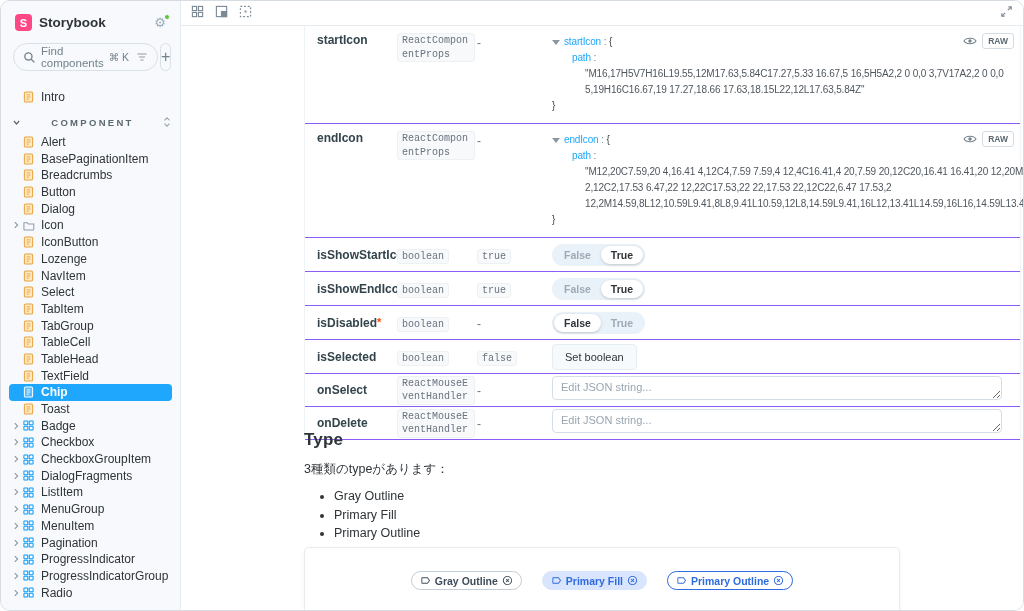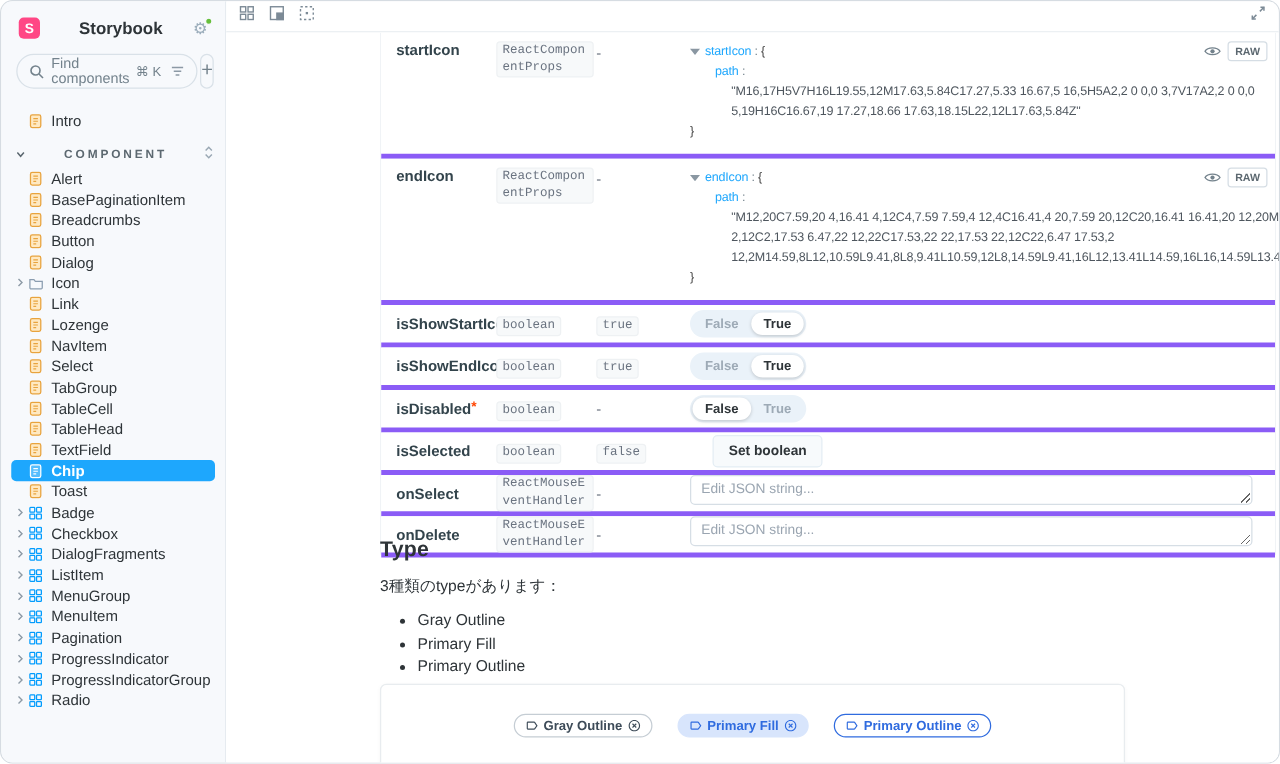--- a/index.html
+++ b/index.html
@@ -6,21 +6,21 @@
   body { background:#fff; font-family:"Liberation Sans", sans-serif; }
   .window{ width:1024px; height:611px; border:1px solid #D6DCE2; border-radius:10px;
     overflow:hidden; display:flex; background:#fff; }
 
   
   .sidebar{ width:180px; min-width:180px; background:#F7F9FC; border-right:1px solid #E6EBF0;
     display:flex; flex-direction:column; overflow:hidden; }
   .brand-row{ display:flex; align-items:center; padding:13px 14px 9px 14px; }
   .logo{ width:17px; height:17px; background:#FF4785; border-radius:4px; color:#fff;
     font-weight:bold; font-size:11px; display:flex; align-items:center; justify-content:center; }
-  .brand-title{ font-weight:800; font-size:13.5px; color:#2E3438; margin-left:7px; flex:1;text-align:center; }
+  .brand-title{ font-weight:800; font-size:13.5px; color:#2E3438; margin-left:7px; flex:1; }
   .gear{ position:relative; color:#9BADBB; font-size:13px; line-height:13px; cursor:pointer; }
   .gear-dot{ position:absolute; top:-2px; right:-4px; width:6px; height:6px; background:#66BF3C;
     border-radius:50%; border:1px solid #F7F9FC; }
   .search-row{ display:flex; gap:2px; padding:3px 12px 8px 12px; align-items:center; }
   .search-box{ flex:1; height:28px; border:1px solid #D9E1E8; border-radius:14px; display:flex;
     align-items:center; padding:0 9px; gap:5px; }
   .search-text{ flex:1; color:#73828C; font-size:11.5px; }
   .kbd{ color:#73828C; font-size:10.5px; white-space:nowrap; margin-right:2px; }
   .add-btn{ width:28px; height:28px; border:1px solid #D9E1E8; border-radius:8px; color:#73828C;
     font-size:16px; display:flex; align-items:center; justify-content:center; background:#F7F9FC; }
@@ -40,21 +40,21 @@
   .main{ flex:1; display:flex; flex-direction:column; background:#fff; min-width:0; }
   .canvas-toolbar{ height:25px; min-height:25px; border-bottom:1px solid #E6EBF0; display:flex;
     align-items:center; padding:0 10px; gap:11px; }
   .tb-spacer{ flex:1; }
   .docs{ flex:1; position:relative; overflow:hidden; background:#fff; }
 
   
   .args-table{ position:absolute; left:123px; right:2px; top:0;
     border-left:1px solid #F0F3F6; border-right:1px solid #F0F3F6; border-radius:0 0 4px 4px; }
   .arg-row{ position:relative; display:grid; grid-template-columns:80px 80px 75px 1fr;
-    border-bottom:4px solid #8b5cf6; padding:0 12px; background:#fff; }
+    border-bottom:1px solid #8b5cf6; padding:0 12px; background:#fff; }
   .arg-row.top{ padding-top:7px; padding-bottom:9px; }
   .arg-row.mid{ height:34px; align-items:center; }
   .arg-row.short{ height:33px; align-items:center; }
   .cell-name{ font-size:12px; font-weight:700; color:#33444C; }
   .req{ color:#FF4400; font-size:11px; vertical-align:top; }
   .type-badge, .def-badge{ display:inline-block; background:#F7F9FA; border:1px solid #EEF1F3;
     color:#6A7380; font-family:"Liberation Mono","DejaVu Sans Mono",monospace; font-size:10px;
     line-height:1.35; padding:0 4px; border-radius:3px; }
   .type-badge{ max-width:78px; word-break:break-all; }
   .dash{ color:#6A7380; font-size:12px; }
@@ -67,23 +67,23 @@
   .json-brace{ color:#444; }
   .ind1{ padding-left:20px; }
   .ind2{ padding-left:33px; color:#4E565E; }
   .raw-wrap{ position:absolute; top:7px; right:6px; display:flex; align-items:center; gap:5px; }
   .raw-chip{ font-size:8.5px; font-weight:700; color:#5C6870; border:1px solid #D5DDE4;
     border-radius:3px; padding:2px 5px; background:#fff; cursor:pointer; }
   .toggle{ display:inline-flex; background:#EAF2F9; border-radius:12px; padding:2px; }
   .toggle .opt{ min-width:40px; text-align:center; font-size:10.5px; font-weight:700; padding:3px 10px;
     border-radius:10px; color:#9DAAB6; cursor:pointer; }
   .toggle .opt.active{ background:#fff; color:#2E3438; box-shadow:0 1px 3px rgba(0,0,0,0.18); }
-  .ctl-btn{ display:inline-block; padding:6px 12px; font-size:11px; font-weight:700; color:#2E3438;
+  .ctl-btn{ display:inline-block; padding:6px 12px; font-size:11px; font-weight:400; color:#2E3438;
     background:#F7FAFC; border:1px solid #E3EDF4; border-radius:4px; cursor:pointer;
-    font-family:"Liberation Sans",sans-serif;margin-left:18px; }
+    font-family:"Liberation Sans",sans-serif; }
   .ctl-textarea{ width:calc(100% - 6px); height:24px; border:1px solid #D6DEE5; border-radius:4px;
     font-size:11px; padding:4px 8px; color:#444; font-family:"Liberation Sans",sans-serif;
     resize:vertical; }
   .ctl-textarea::placeholder{ color:#9AA5B1; }
 
   
   .section-type{ position:absolute; left:123px; top:404px; }
   .section-type h2{ font-size:17px; font-weight:800; color:#2E3438; letter-spacing:.2px; }
   .section-type p{ margin-top:11px; font-size:12.5px; color:#2E3438; }
   .section-type ul{ margin-top:11px; padding-left:30px; }
@@ -235,21 +235,21 @@
           <div class="sb-item">
             <span class="chev"></span>
     <span class="ic">
               <svg width="11" height="12" viewBox="0 0 12 13">
                 <rect x="1.5" y="1" width="9" height="11" rx="1.5" fill="#FFE9C2" stroke="#E8A33D" stroke-width="1.1"></rect>
                 <line x1="4" y1="4.2" x2="8" y2="4.2" stroke="#E8A33D" stroke-width="1"></line>
                 <line x1="4" y1="6.5" x2="8" y2="6.5" stroke="#E8A33D" stroke-width="1"></line>
                 <line x1="4" y1="8.8" x2="6.5" y2="8.8" stroke="#E8A33D" stroke-width="1"></line>
               </svg>
             </span>
-    <span>Link</span>
+    <span>IconButton</span>
           </div>
           <div class="sb-item">
             <span class="chev"></span>
     <span class="ic">
               <svg width="11" height="12" viewBox="0 0 12 13">
                 <rect x="1.5" y="1" width="9" height="11" rx="1.5" fill="#FFE9C2" stroke="#E8A33D" stroke-width="1.1"></rect>
                 <line x1="4" y1="4.2" x2="8" y2="4.2" stroke="#E8A33D" stroke-width="1"></line>
                 <line x1="4" y1="6.5" x2="8" y2="6.5" stroke="#E8A33D" stroke-width="1"></line>
                 <line x1="4" y1="8.8" x2="6.5" y2="8.8" stroke="#E8A33D" stroke-width="1"></line>
               </svg>
@@ -272,20 +272,32 @@
             <span class="chev"></span>
     <span class="ic">
               <svg width="11" height="12" viewBox="0 0 12 13">
                 <rect x="1.5" y="1" width="9" height="11" rx="1.5" fill="#FFE9C2" stroke="#E8A33D" stroke-width="1.1"></rect>
                 <line x1="4" y1="4.2" x2="8" y2="4.2" stroke="#E8A33D" stroke-width="1"></line>
                 <line x1="4" y1="6.5" x2="8" y2="6.5" stroke="#E8A33D" stroke-width="1"></line>
                 <line x1="4" y1="8.8" x2="6.5" y2="8.8" stroke="#E8A33D" stroke-width="1"></line>
               </svg>
             </span>
     <span>Select</span>
+          </div>
+          <div class="sb-item">
+            <span class="chev"></span>
+    <span class="ic">
+              <svg width="11" height="12" viewBox="0 0 12 13">
+                <rect x="1.5" y="1" width="9" height="11" rx="1.5" fill="#FFE9C2" stroke="#E8A33D" stroke-width="1.1"></rect>
+                <line x1="4" y1="4.2" x2="8" y2="4.2" stroke="#E8A33D" stroke-width="1"></line>
+                <line x1="4" y1="6.5" x2="8" y2="6.5" stroke="#E8A33D" stroke-width="1"></line>
+                <line x1="4" y1="8.8" x2="6.5" y2="8.8" stroke="#E8A33D" stroke-width="1"></line>
+              </svg>
+            </span>
+    <span>TabItem</span>
           </div>
           <div class="sb-item">
             <span class="chev"></span>
     <span class="ic">
               <svg width="11" height="12" viewBox="0 0 12 13">
                 <rect x="1.5" y="1" width="9" height="11" rx="1.5" fill="#FFE9C2" stroke="#E8A33D" stroke-width="1.1"></rect>
                 <line x1="4" y1="4.2" x2="8" y2="4.2" stroke="#E8A33D" stroke-width="1"></line>
                 <line x1="4" y1="6.5" x2="8" y2="6.5" stroke="#E8A33D" stroke-width="1"></line>
                 <line x1="4" y1="8.8" x2="6.5" y2="8.8" stroke="#E8A33D" stroke-width="1"></line>
               </svg>
@@ -376,20 +388,36 @@
             </span>
     <span class="ic">
               <svg width="11" height="11" viewBox="0 0 12 12" fill="none" stroke="#029CFD" stroke-width="1.1">
                 <rect x="1" y="1" width="4.2" height="4.2" rx="0.6"></rect>
                 <rect x="6.8" y="1" width="4.2" height="4.2" rx="0.6"></rect>
                 <rect x="1" y="6.8" width="4.2" height="4.2" rx="0.6"></rect>
                 <rect x="6.8" y="6.8" width="4.2" height="4.2" rx="0.6"></rect>
               </svg>
             </span>
     <span>Checkbox</span>
+          </div>
+          <div class="sb-item">
+            <span class="chev">
+              <svg width="8" height="8" viewBox="0 0 10 10" fill="none" stroke="#8C99A5" stroke-width="1.4">
+                <polyline points="3.5,1.5 7,5 3.5,8.5"></polyline>
+              </svg>
+            </span>
+    <span class="ic">
+              <svg width="11" height="11" viewBox="0 0 12 12" fill="none" stroke="#029CFD" stroke-width="1.1">
+                <rect x="1" y="1" width="4.2" height="4.2" rx="0.6"></rect>
+                <rect x="6.8" y="1" width="4.2" height="4.2" rx="0.6"></rect>
+                <rect x="1" y="6.8" width="4.2" height="4.2" rx="0.6"></rect>
+                <rect x="6.8" y="6.8" width="4.2" height="4.2" rx="0.6"></rect>
+              </svg>
+            </span>
+    <span>CheckboxGroupItem</span>
           </div>
           <div class="sb-item">
             <span class="chev">
               <svg width="8" height="8" viewBox="0 0 10 10" fill="none" stroke="#8C99A5" stroke-width="1.4">
                 <polyline points="3.5,1.5 7,5 3.5,8.5"></polyline>
               </svg>
             </span>
     <span class="ic">
               <svg width="11" height="11" viewBox="0 0 12 12" fill="none" stroke="#029CFD" stroke-width="1.1">
                 <rect x="1" y="1" width="4.2" height="4.2" rx="0.6"></rect>

